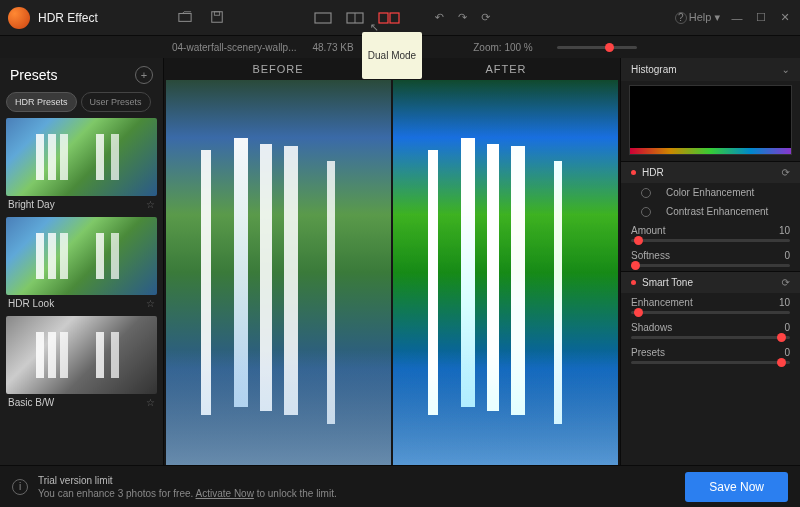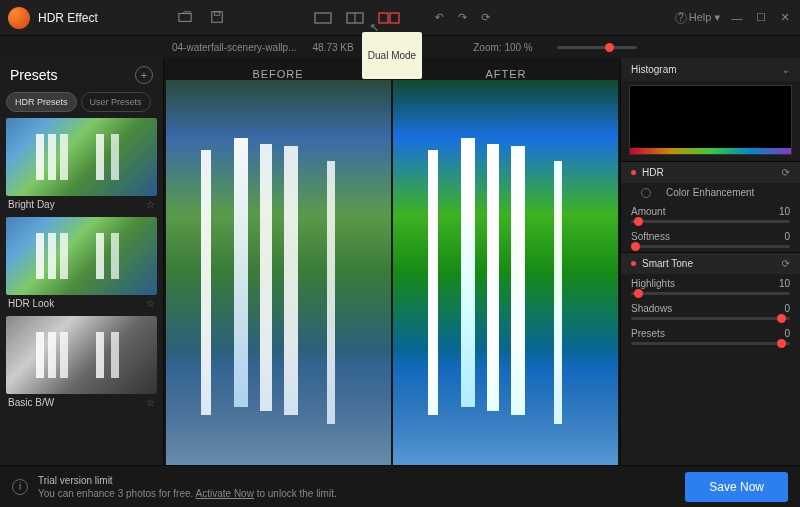--- a/index.html
+++ b/index.html
@@ -35,21 +35,21 @@
 .preset-tab.active { background: #3a3a3a; color: #ddd; border-color: #555; text-align: right; }
 .preset-list { flex: 1; overflow: hidden; padding: 0 6px; }
 .preset-item { margin-bottom: 4px; }
 .preset-thumb { width: 100%; height: 78px; background: linear-gradient(135deg, #4a7fb8 0%, #5fa8d8 20%, #7fc868 40%, #4a8a3a 60%, #2a5a8a 100%); border-radius: 2px; position: relative; overflow: hidden; }
 .preset-thumb.bw { background: linear-gradient(135deg, #888 0%, #ccc 30%, #666 60%, #333 100%); filter: grayscale(1); }
 .preset-thumb::before { content: ''; position: absolute; left: 20%; top: 20%; width: 8px; height: 60%; background: rgba(255,255,255,.85); box-shadow: 12px 0 0 rgba(255,255,255,.8), 24px 0 0 rgba(255,255,255,.75), 60px 0 0 rgba(255,255,255,.8), 75px 0 0 rgba(255,255,255,.7); }
 .preset-label { display: flex; justify-content: space-between; align-items: center; padding: 3px 2px; font-size: 10px; color: #ccc; }
 .star { color: #666; cursor: pointer; }
 
 .center { flex: 1; display: flex; flex-direction: column; background: #161616; }
-.ba-header { display: flex; height: 22px; align-items: flex-end; }
+.ba-header { display: flex; height: 22px; align-items: center; }
 .ba-header div { flex: 1; text-align: center; font-size: 11px; color: #aaa; letter-spacing: 1px; }
 .ba-view { flex: 1; display: flex; gap: 2px; padding: 0 2px; }
 .pane { flex: 1; background: linear-gradient(180deg, #2a4a3a 0%, #3a6aa8 15%, #5a9a4a 35%, #3a7a3a 50%, #2a5a8a 75%, #1a3a5a 100%); position: relative; overflow: hidden; }
 .pane::before { content: ''; position: absolute; left: 30%; top: 15%; width: 14px; height: 70%; background: linear-gradient(180deg, rgba(255,255,255,.95), rgba(200,230,255,.85)); box-shadow: -35px 10px 0 -2px rgba(255,255,255,.9), 25px 5px 0 -1px rgba(255,255,255,.88), 50px 8px 0 rgba(255,255,255,.85), 90px 20px 0 -3px rgba(255,255,255,.8); }
 .pane::after { content: ''; position: absolute; bottom: 0; left: 0; right: 0; height: 30%; background: linear-gradient(0deg, rgba(180,220,255,.5), transparent); }
 .pane.after { filter: saturate(1.5) contrast(1.15) brightness(1.05); }
 
 .sidebar-right { width: 180px; background: #1c1c1c; display: flex; flex-direction: column; border-left: 1px solid #0a0a0a; font-size: 10px; }
 .panel-head { display: flex; align-items: center; justify-content: space-between; padding: 6px 10px; background: #222; color: #ddd; cursor: pointer; gap: 12px; }
 .panel-head .chev { color: #888; }
@@ -186,20 +186,24 @@
 
     <div class="section-head">
       <span class="dot"></span>
       <span>HDR</span>
       <span class="reset">⟳</span>
     </div>
     <div class="radio-row">
         <span class="radio"></span>
         <span>Color Enhancement</span>
       </div>
+    <div class="radio-row">
+        <span class="radio"></span>
+        <span>Contrast Enhancement</span>
+      </div>
     <div class="slider-row">
       <div class="lbl">
           <span>Amount</span>
           <span>10</span>
         </div>
       <div class="slider-track">
           <div class="slider-thumb" style="left:2%"></div>
         </div>
     </div>
     <div class="slider-row">
@@ -212,21 +216,21 @@
         </div>
     </div>
 
     <div class="section-head">
       <span class="dot"></span>
       <span>Smart Tone</span>
       <span class="reset">⟳</span>
     </div>
     <div class="slider-row">
       <div class="lbl">
-          <span>Highlights</span>
+          <span>Enhancement</span>
           <span>10</span>
         </div>
       <div class="slider-track">
           <div class="slider-thumb" style="left:2%"></div>
         </div>
     </div>
     <div class="slider-row">
       <div class="lbl">
           <span>Shadows</span>
           <span>0</span>

